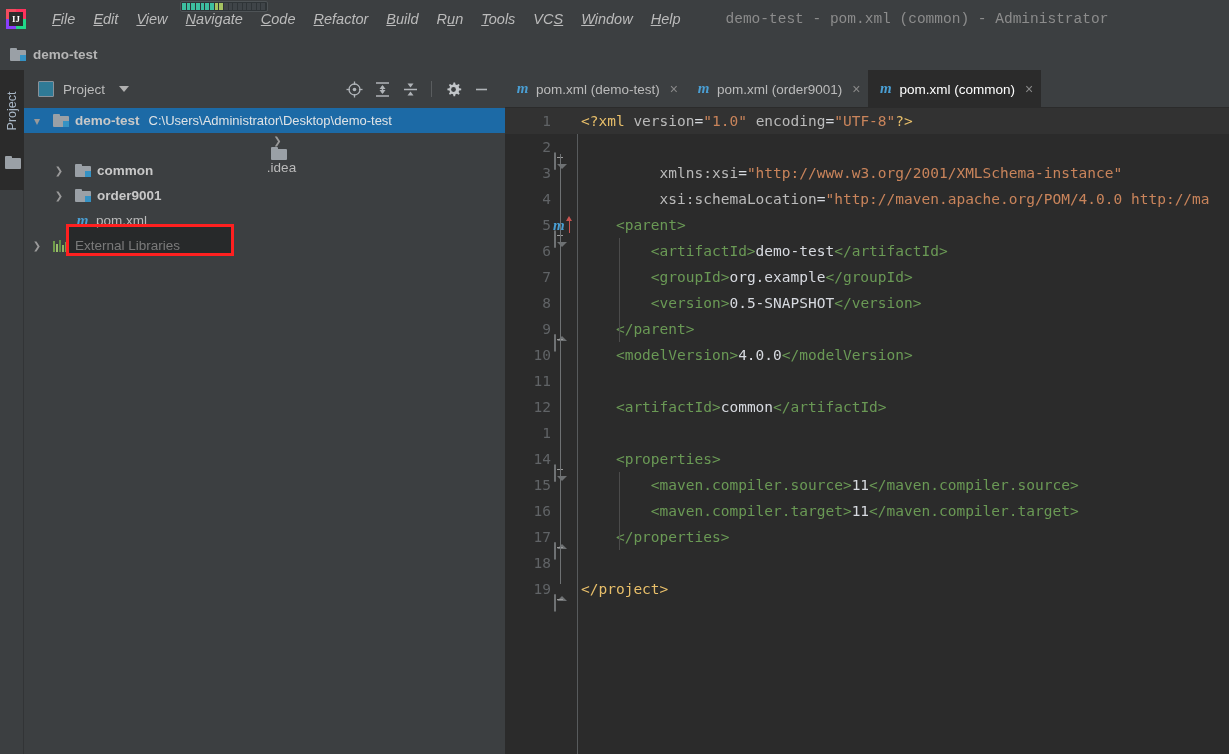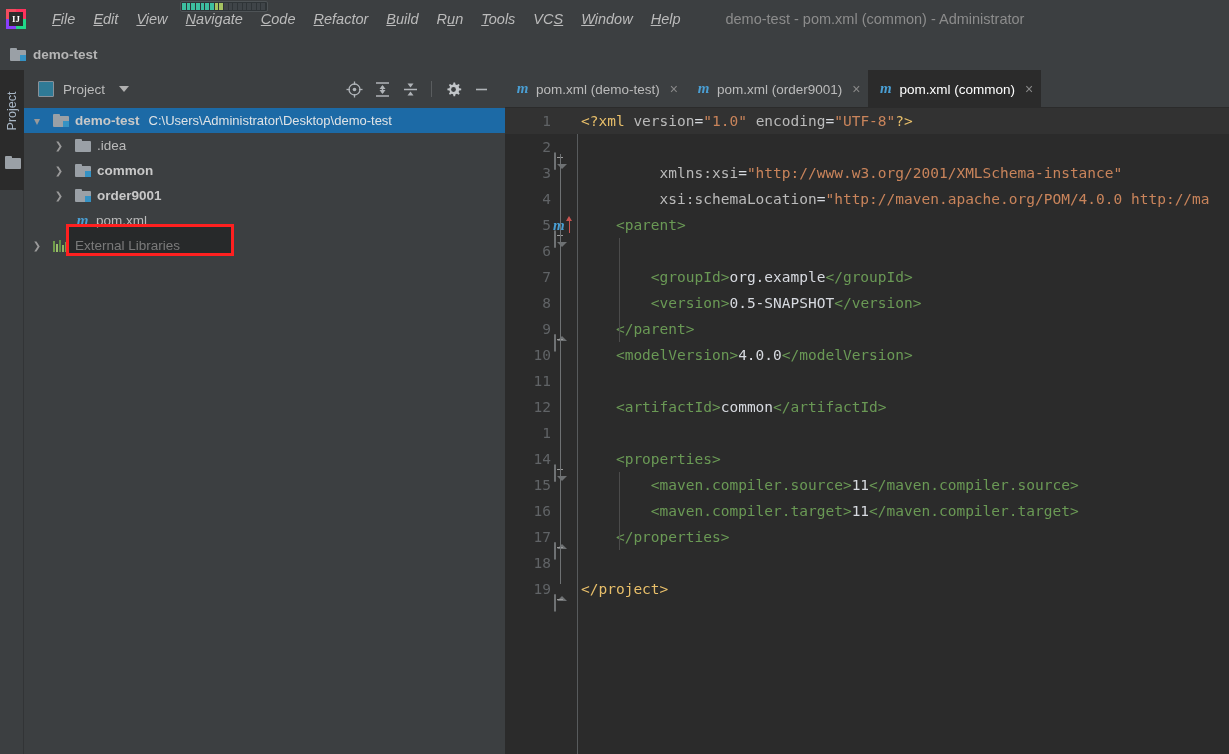--- a/index.html
+++ b/index.html
@@ -31,21 +31,21 @@
     display:flex; align-items:center; justify-content:center;
     font-family:"Liberation Serif", serif;
   }
   .menu-item {
     color: #bbbbbb; font-size: 14.5px; padding: 2px 9px; cursor: default;
     white-space: nowrap;
     font-style: italic;
   }
   .menu-item u { text-decoration: underline; }
   #win-title {
-    color: #8c8c8c; font-size: 14.5px; margin-left: 36px; white-space: nowrap;
+    color: #8c8c8c; font-size: 14.5px; margin-left: 36px; white-space: nowrap; font-family: Liberation Mono, monospace;
   }
   #progress-indicator {
     position: absolute; left: 180px; top: 1px; width: 88px; height: 11px;
     background: #2f3437; border: 1px solid #4e5356; border-radius: 2px;
     display: flex; align-items: center; padding: 1px;
   }
   #progress-indicator .seg { width: 4px; height: 7px; margin-right: 1px; background: #3f4448; }
   #progress-indicator .seg.on { background: #3dbfa0; }
   #progress-indicator .seg.on.late { background: #a5c261; }
 
@@ -365,21 +365,21 @@
         <span class="chev down"></span>
         <span style="width: 7px; flex: 0 0 auto;"></span>
         <span class="folder-ico">
           <span class="tab"></span>
           <span class="body"></span>
           <span class="badge"></span>
         </span>
         <span class="tlabel bold">demo-test</span>
         <span class="tpath">C:\Users\Administrator\Desktop\demo-test</span>
       </div>
-      <div class="trow" style="padding-left: 28px;">
+      <div class="trow" style="padding-left: 28px; flex-direction: column;">
         <span class="chev right"></span>
         <span style="width: 7px; flex: 0 0 auto;"></span>
         <span class="folder-ico plain">
           <span class="tab"></span>
           <span class="body"></span>
         </span>
         <span class="tlabel">.idea</span>
       </div>
       <div class="trow" style="padding-left: 28px;">
         <span class="chev right"></span>
@@ -475,20 +475,21 @@
           <span class="arrow">
             <span class="stem"></span>
             <span class="head"></span>
           </span>
         </span>
         <span class="code-text"><span class="txt">    </span><span class="tagg">&lt;parent&gt;</span></span>
       </div>
       <div class="cline">
         <span class="lnum">6</span>
         <span class="gutter-gap"></span>
+        <span class="code-text"><span class="txt">        </span><span class="tagg">&lt;artifactId&gt;</span><span class="white">demo-test</span><span class="tagg">&lt;/artifactId&gt;</span></span>
       </div>
       <div class="cline">
         <span class="lnum">7</span>
         <span class="gutter-gap"></span>
         <span class="code-text"><span class="txt">        </span><span class="tagg">&lt;groupId&gt;</span><span class="white">org.example</span><span class="tagg">&lt;/groupId&gt;</span></span>
       </div>
       <div class="cline">
         <span class="lnum">8</span>
         <span class="gutter-gap"></span>
         <span class="code-text"><span class="txt">        </span><span class="tagg">&lt;version&gt;</span><span class="white">0.5-SNAPSHOT</span><span class="tagg">&lt;/version&gt;</span></span>

